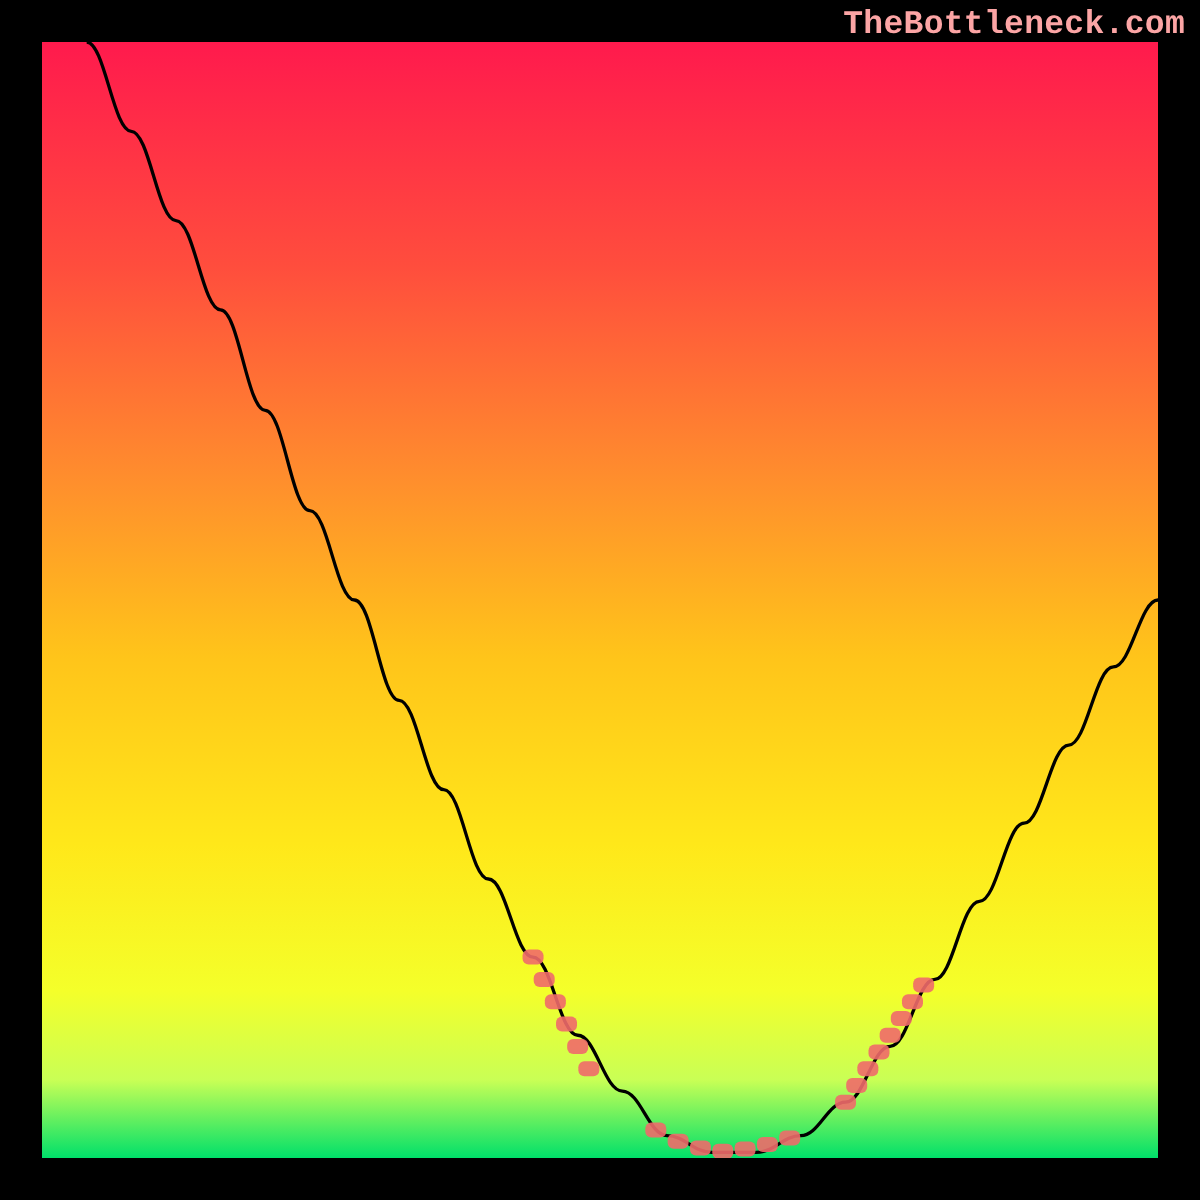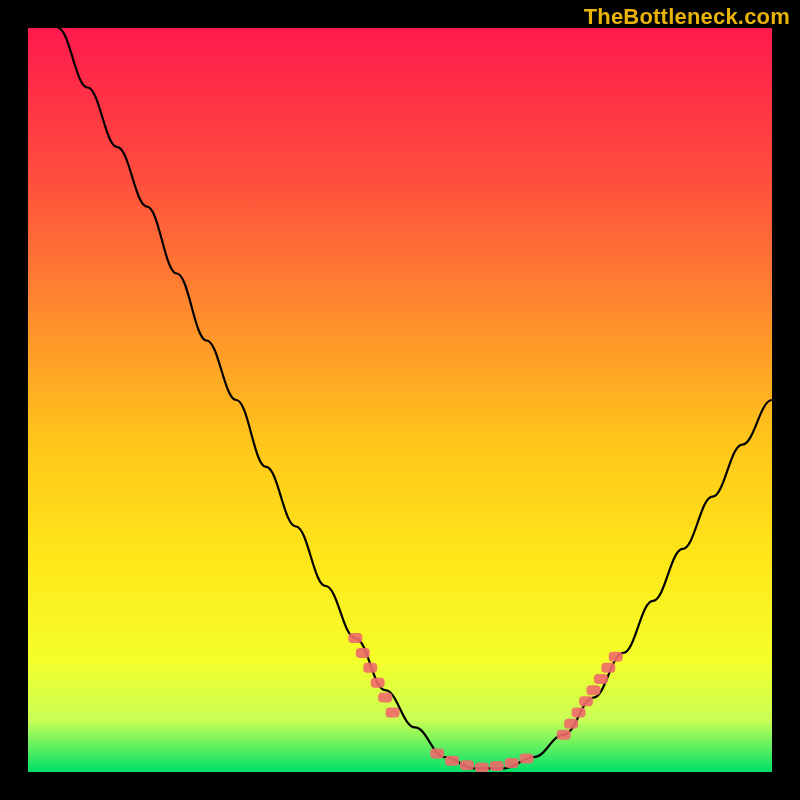--- a/index.html
+++ b/index.html
@@ -14,25 +14,26 @@
   .frame {
     position: relative;
     width: 800px;
     height: 800px;
     background: #000;
   }
   .watermark {
     position: absolute;
     top: 4px;
     right: 10px;
-    color: #eab308;
+    color: #fca5a5;
     font-size: 22px;
     font-weight: 600;
     letter-spacing: 0.2px;
     user-select: none;
+    font-family: Liberation Mono, monospace;
   }
   .plot {
     position: absolute;
     left: 28px;
     top: 28px;
     width: 744px;
     height: 744px;
   }
   .plot svg {
     width: 100%;

